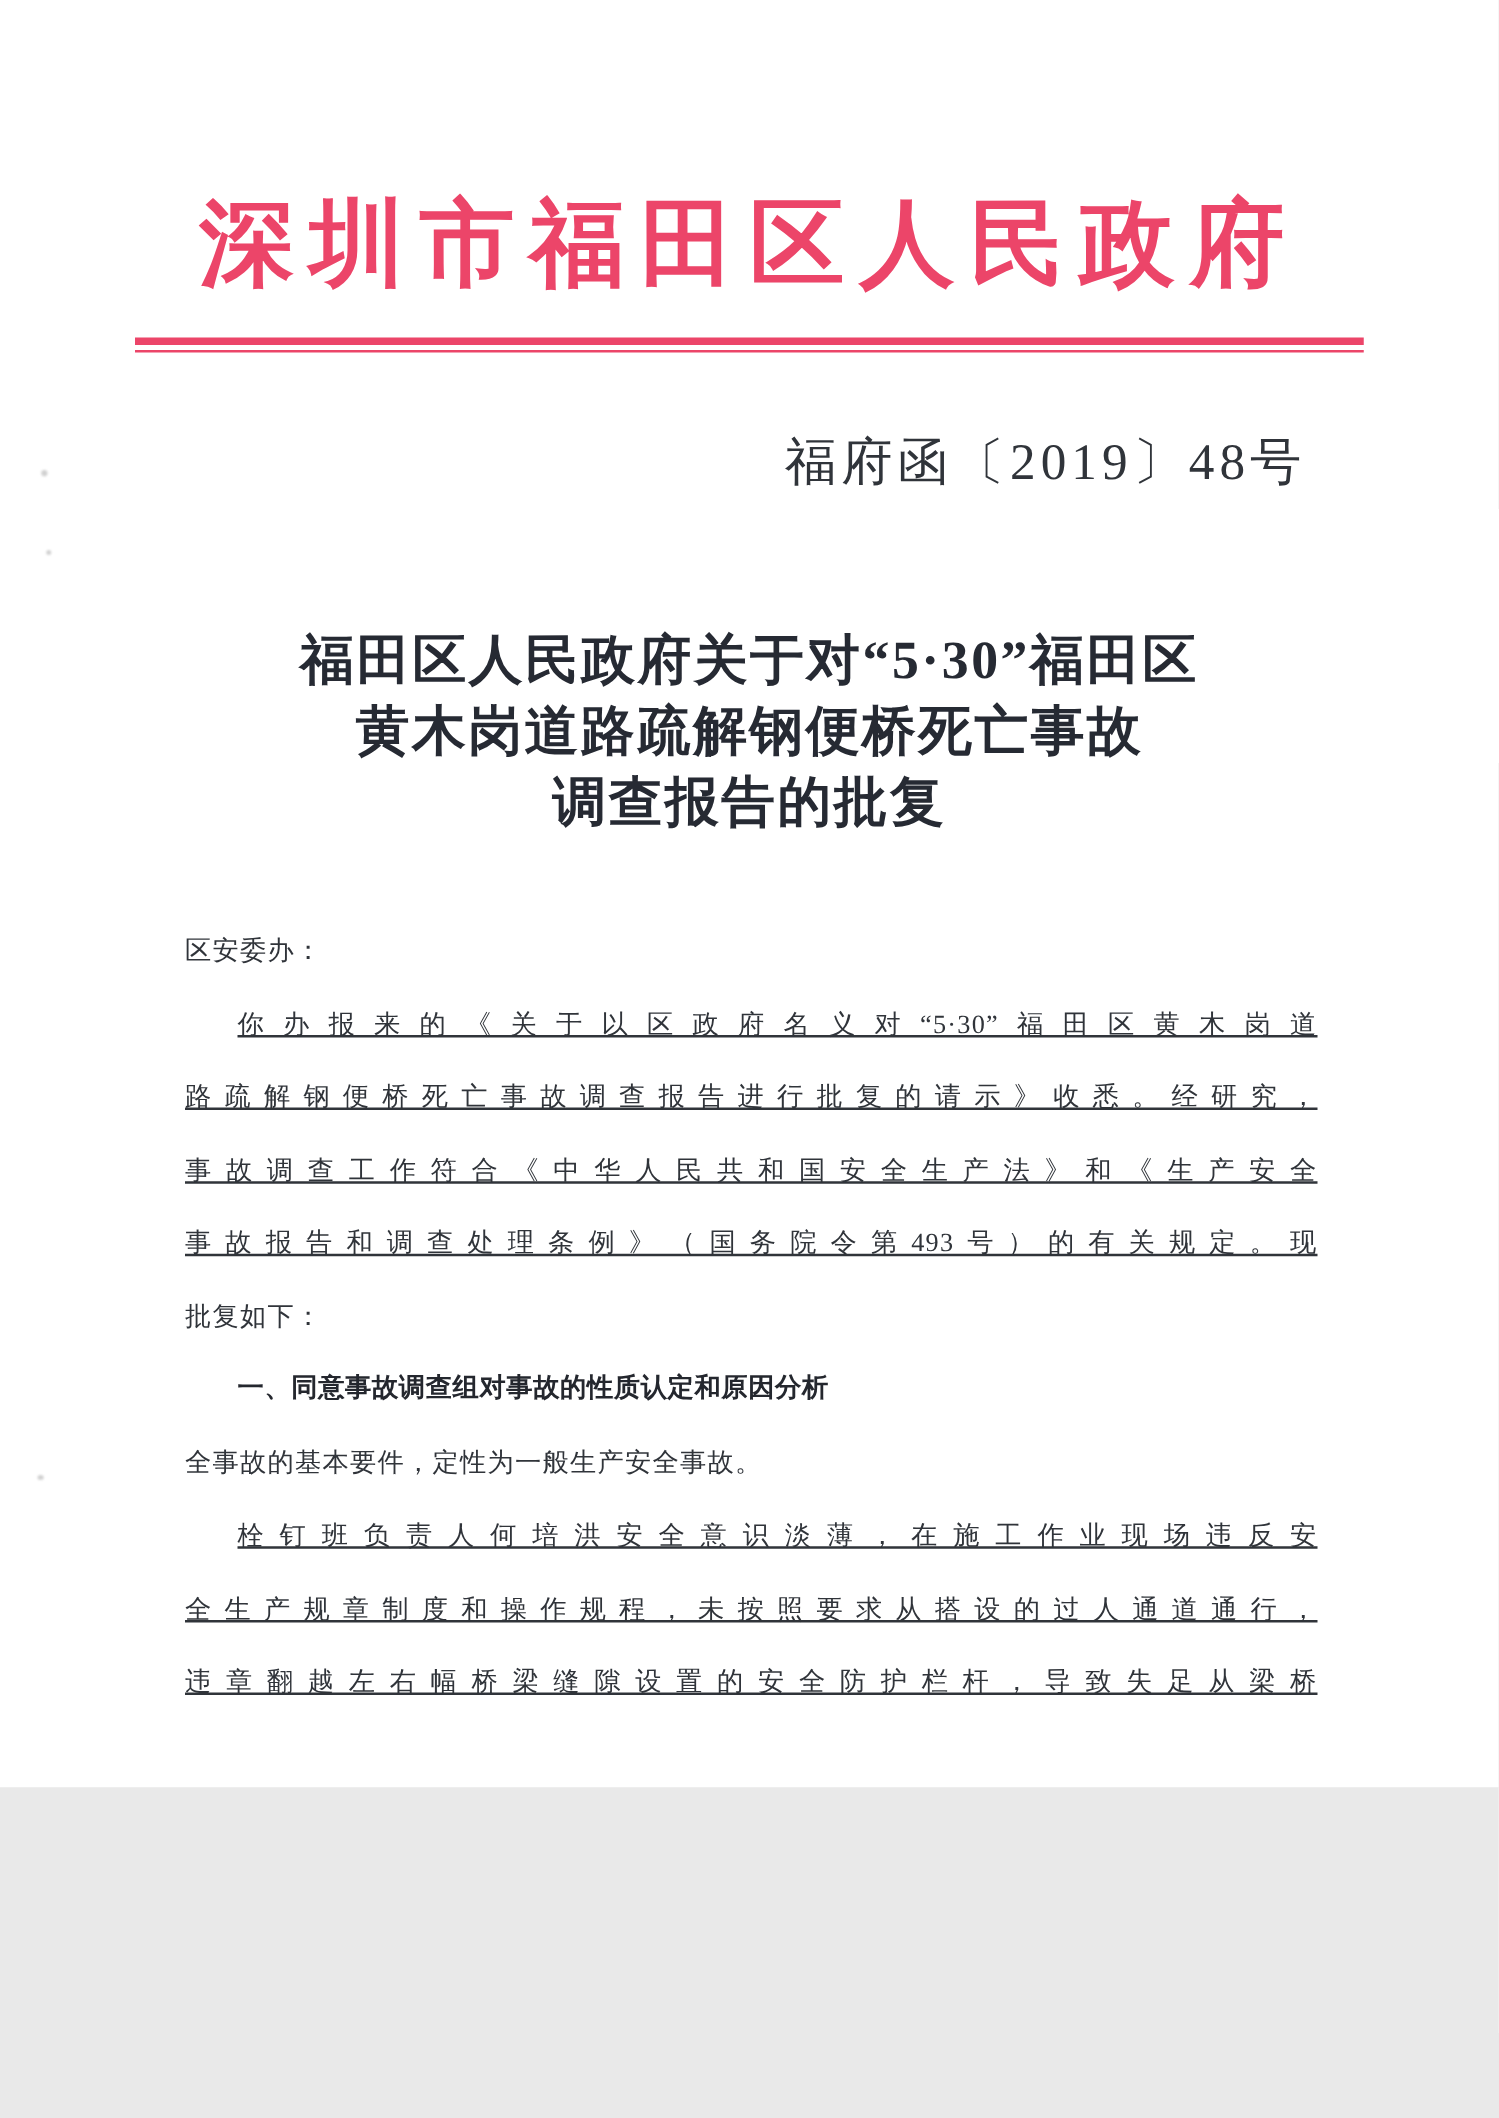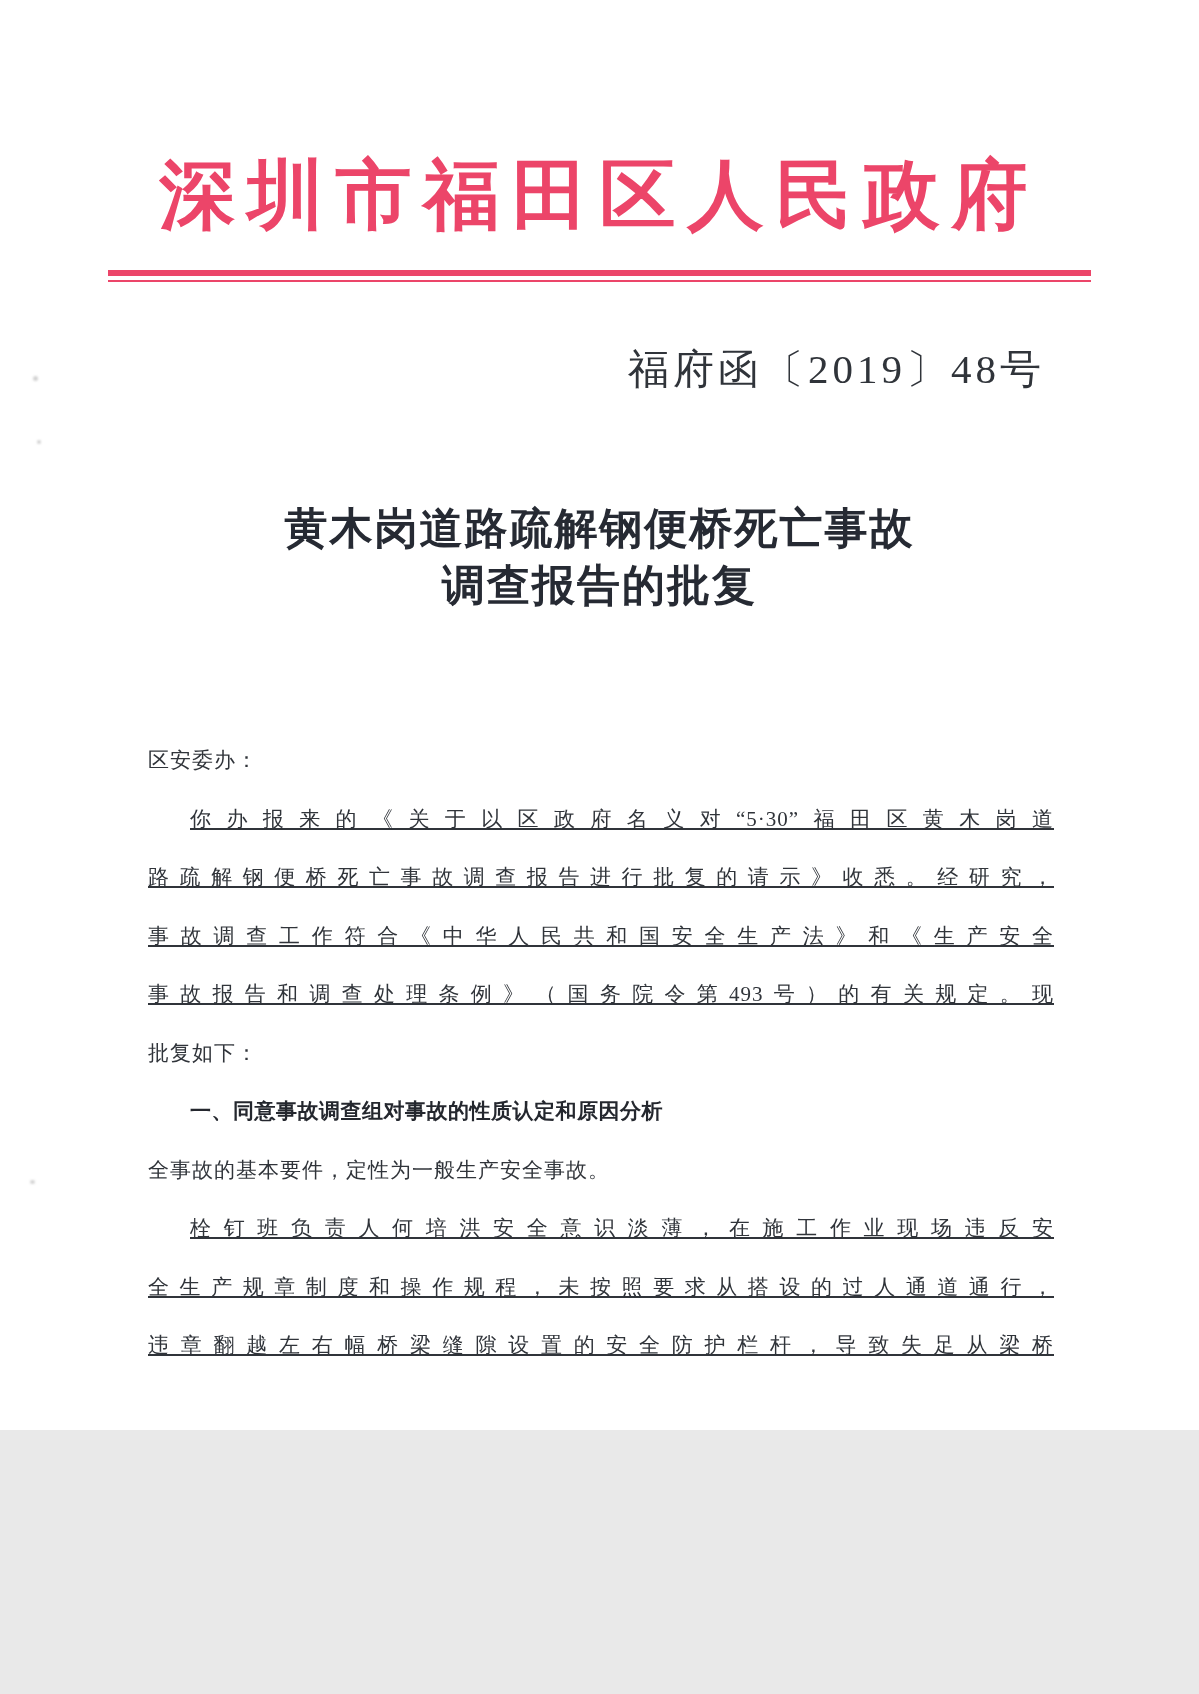--- a/index.html
+++ b/index.html
@@ -102,20 +102,21 @@
   <div class="org-name">深圳市福田区人民政府</div>
 
   <div class="rule-top">
     <div class="thick"></div>
     <div class="thin"></div>
   </div>
 
   <div class="doc-number">福府函〔2019〕48号</div>
 
   <div class="doc-title">
+    <div class="doc-title-line">福田区人民政府关于对“5·30”福田区</div>
     <div class="doc-title-line">黄木岗道路疏解钢便桥死亡事故</div>
     <div class="doc-title-line">调查报告的批复</div>
   </div>
 
   <div class="body-block" id="body-lines">
       <div class="body-line">区安委办：</div>
       <div class="body-line indent justify">你办报来的《关于以区政府名义对“5·30”福田区黄木岗道</div>
       <div class="body-line justify">路疏解钢便桥死亡事故调查报告进行批复的请示》收悉。经研究，</div>
       <div class="body-line justify">事故调查工作符合《中华人民共和国安全生产法》和《生产安全</div>
       <div class="body-line justify">事故报告和调查处理条例》（国务院令第493号）的有关规定。现</div>

